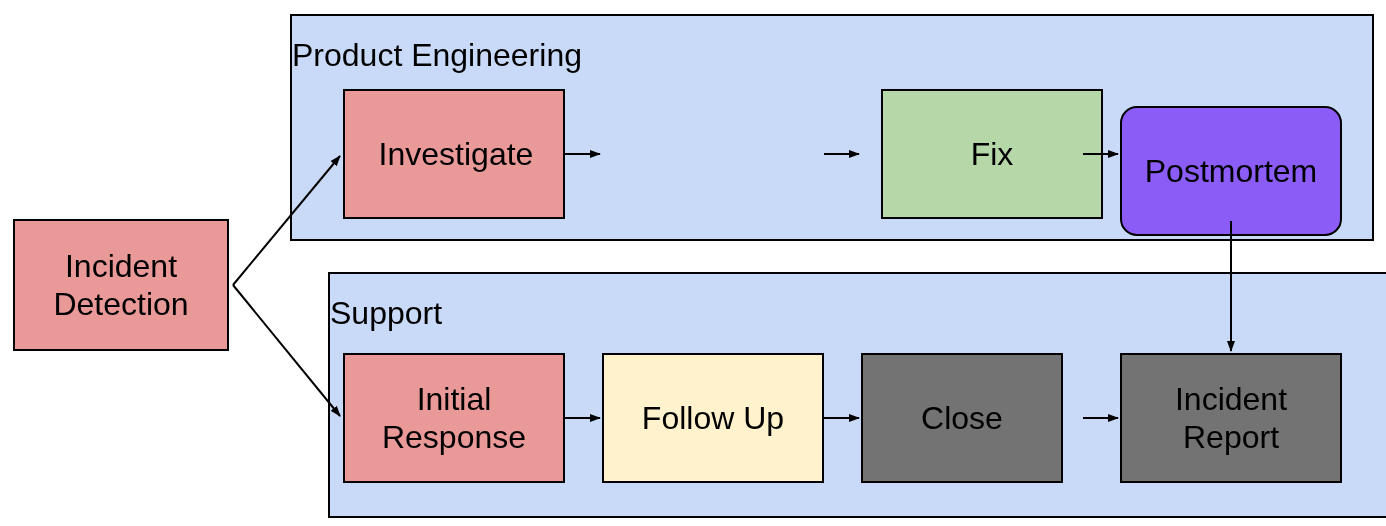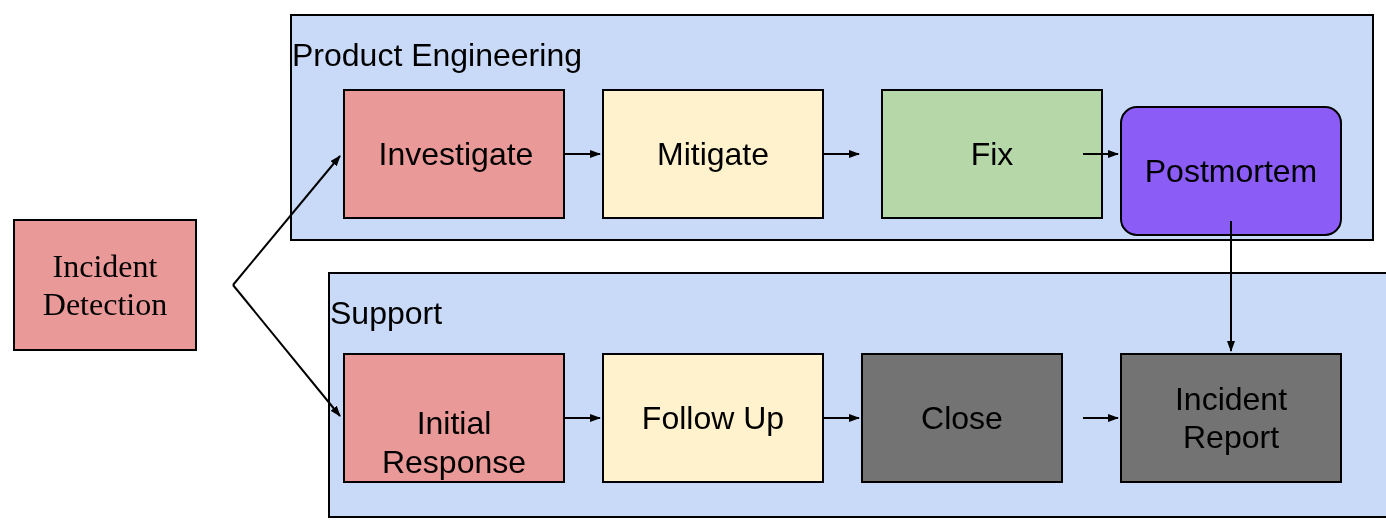--- a/index.html
+++ b/index.html
@@ -59,38 +59,35 @@
 <div class="canvas">
 
   <div class="lane" style="left: 290px; top: 14px; width: 1084px; height: 227px; background: rgb(201, 218, 248);">
     <div class="lane-title">Product Engineering</div>
   </div>
 
   <div class="lane" style="left: 290px; top: 272px; width: 1084px; height: 246px; background: rgb(201, 218, 248); margin-left: 38px;">
     <div class="lane-title">Support</div>
   </div>
 
-  <div class="node" style="left: 13px; top: 219px; width: 184px; height: 132px; background: rgb(234, 153, 153); font-family: Liberation Serif, serif;">
+  <div class="node" style="left: 13px; top: 219px; width: 216px; height: 132px; background: rgb(234, 153, 153);">
     <span>Incident Detection</span>
   </div>
 
   <div class="node" style="left: 343px; top: 89px; width: 222px; height: 130px; background: rgb(234, 153, 153); padding-left: 10px;">
     <span>Investigate</span>
-  </div>
-  <div class="node" style="left: 602px; top: 89px; width: 222px; height: 130px; background: rgb(255, 242, 204);">
-    <span>Mitigate</span>
   </div>
   <div class="node" style="left: 881px; top: 89px; width: 222px; height: 130px; background: rgb(182, 215, 168);">
     <span>Fix</span>
   </div>
   <div class="node" style="left: 1120px; top: 106px; width: 222px; height: 130px; background: #8b5cf6; border-radius: 17px;">
     <span>Postmortem</span>
   </div>
 
-  <div class="node" style="left: 343px; top: 353px; width: 222px; height: 130px; background: rgb(234, 153, 153); align-items: flex-end;">
+  <div class="node" style="left: 343px; top: 353px; width: 222px; height: 130px; background: rgb(234, 153, 153);">
     <span>Initial Response</span>
   </div>
   <div class="node" style="left: 602px; top: 353px; width: 222px; height: 130px; background: rgb(255, 242, 204); text-align: right;">
     <span>Follow Up</span>
   </div>
   <div class="node" style="left: 861px; top: 353px; width: 202px; height: 130px; background: #737373;">
     <span>Close</span>
   </div>
   <div class="node" style="left: 1120px; top: 353px; width: 222px; height: 130px; background: #737373;">
     <span>Incident Report</span>

